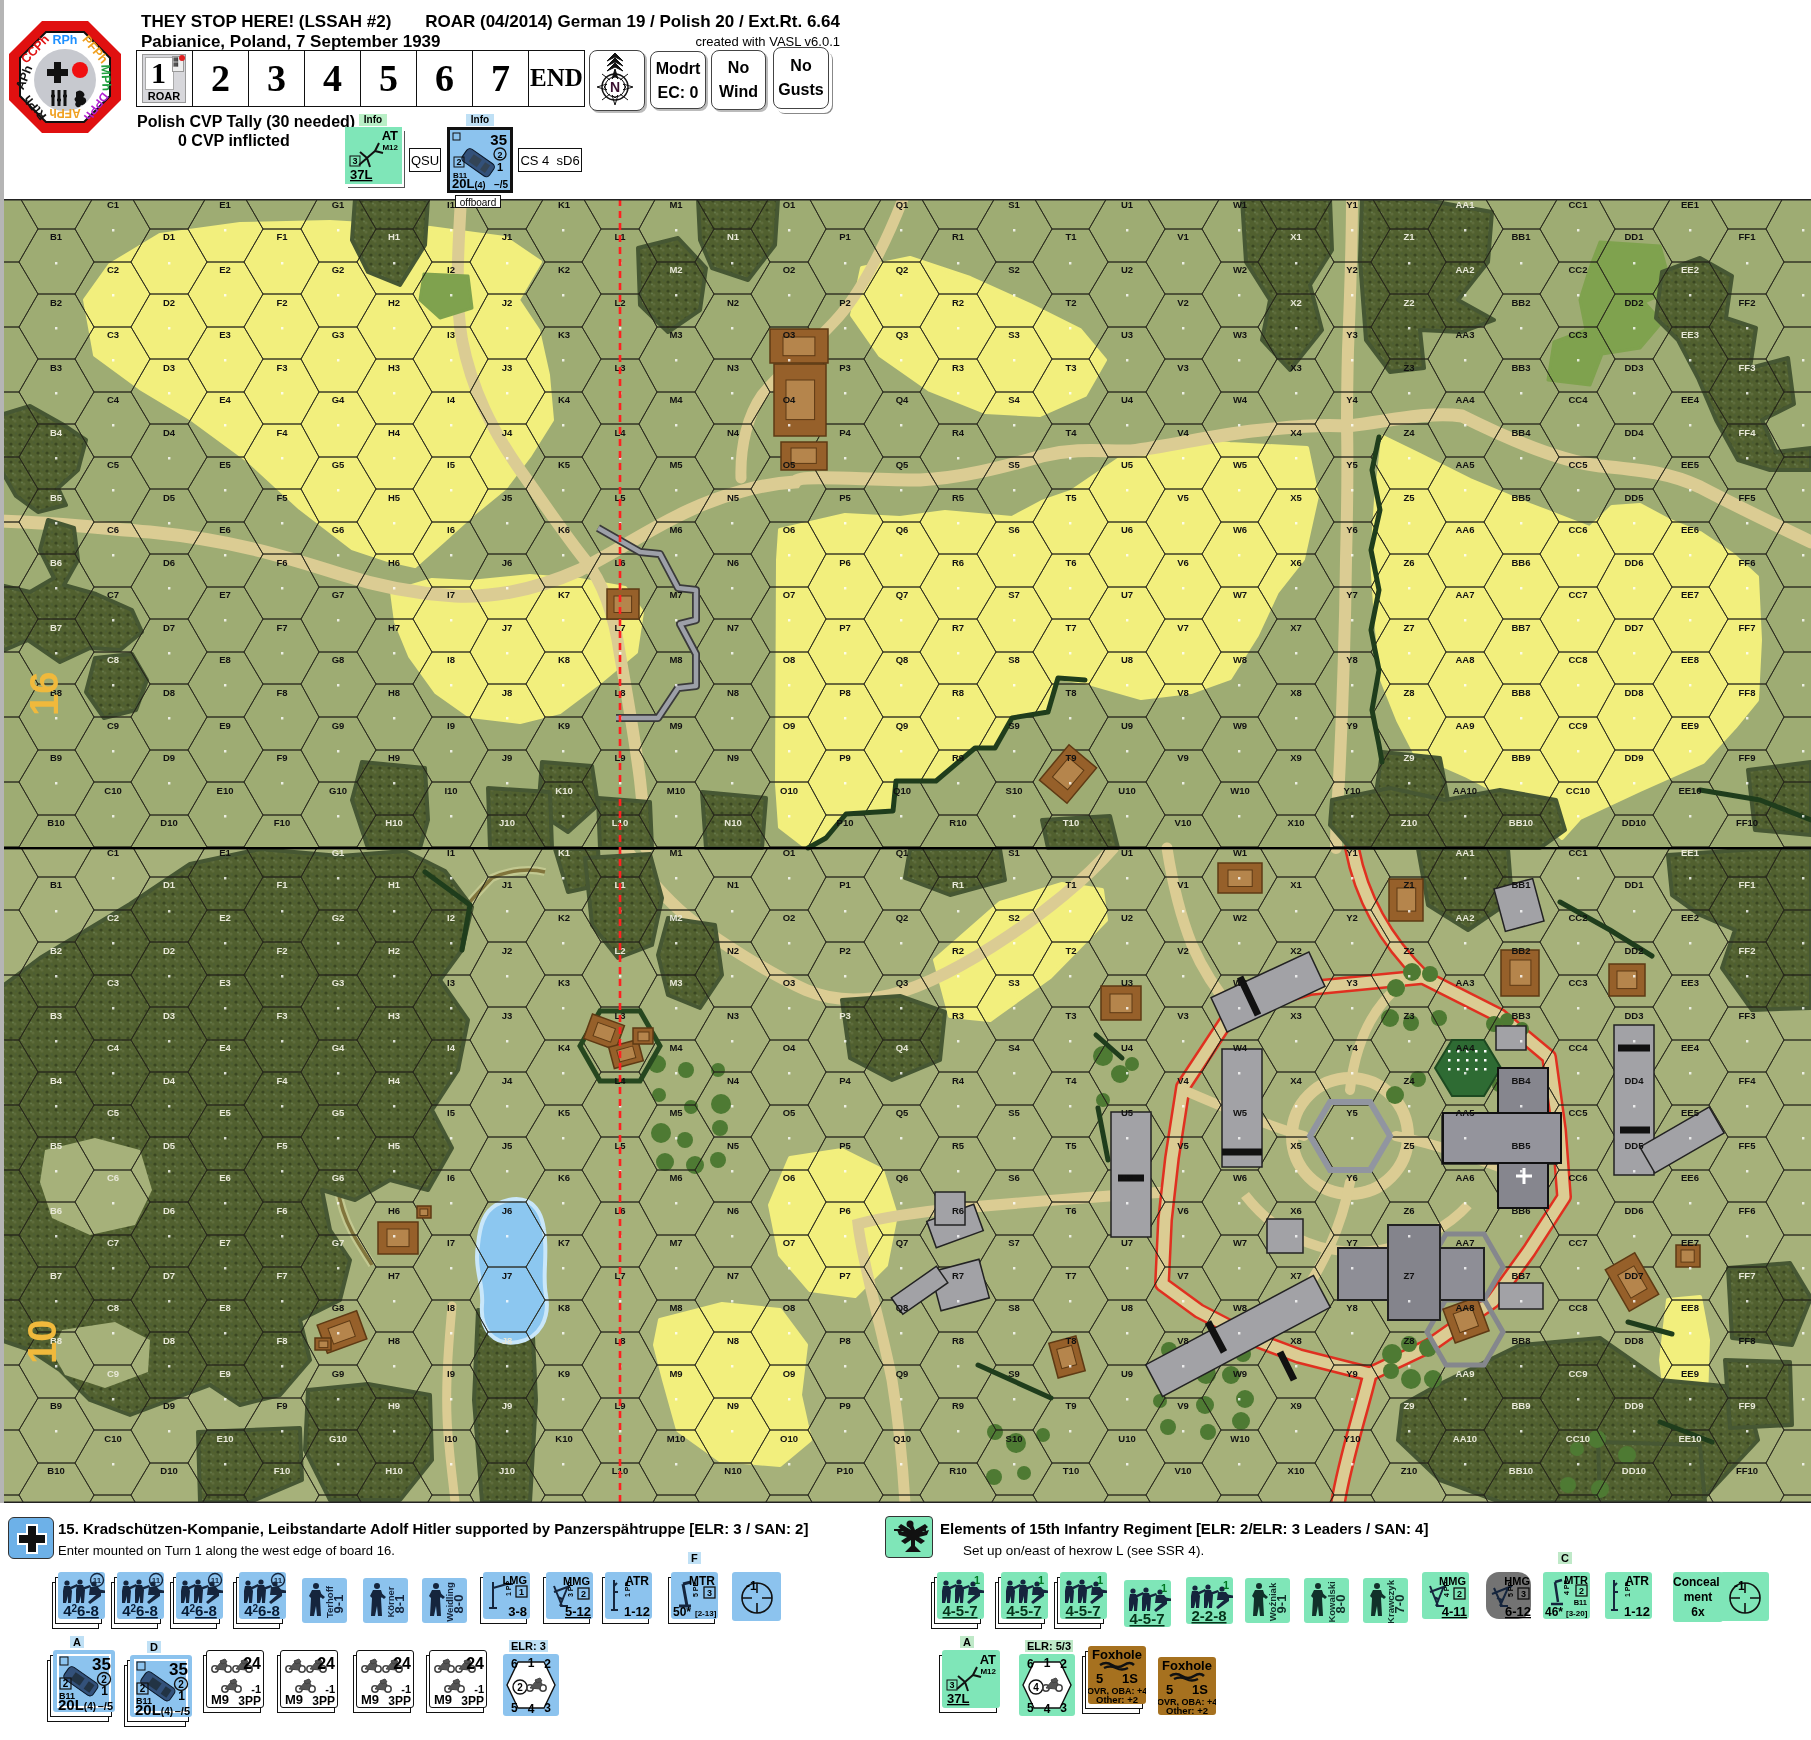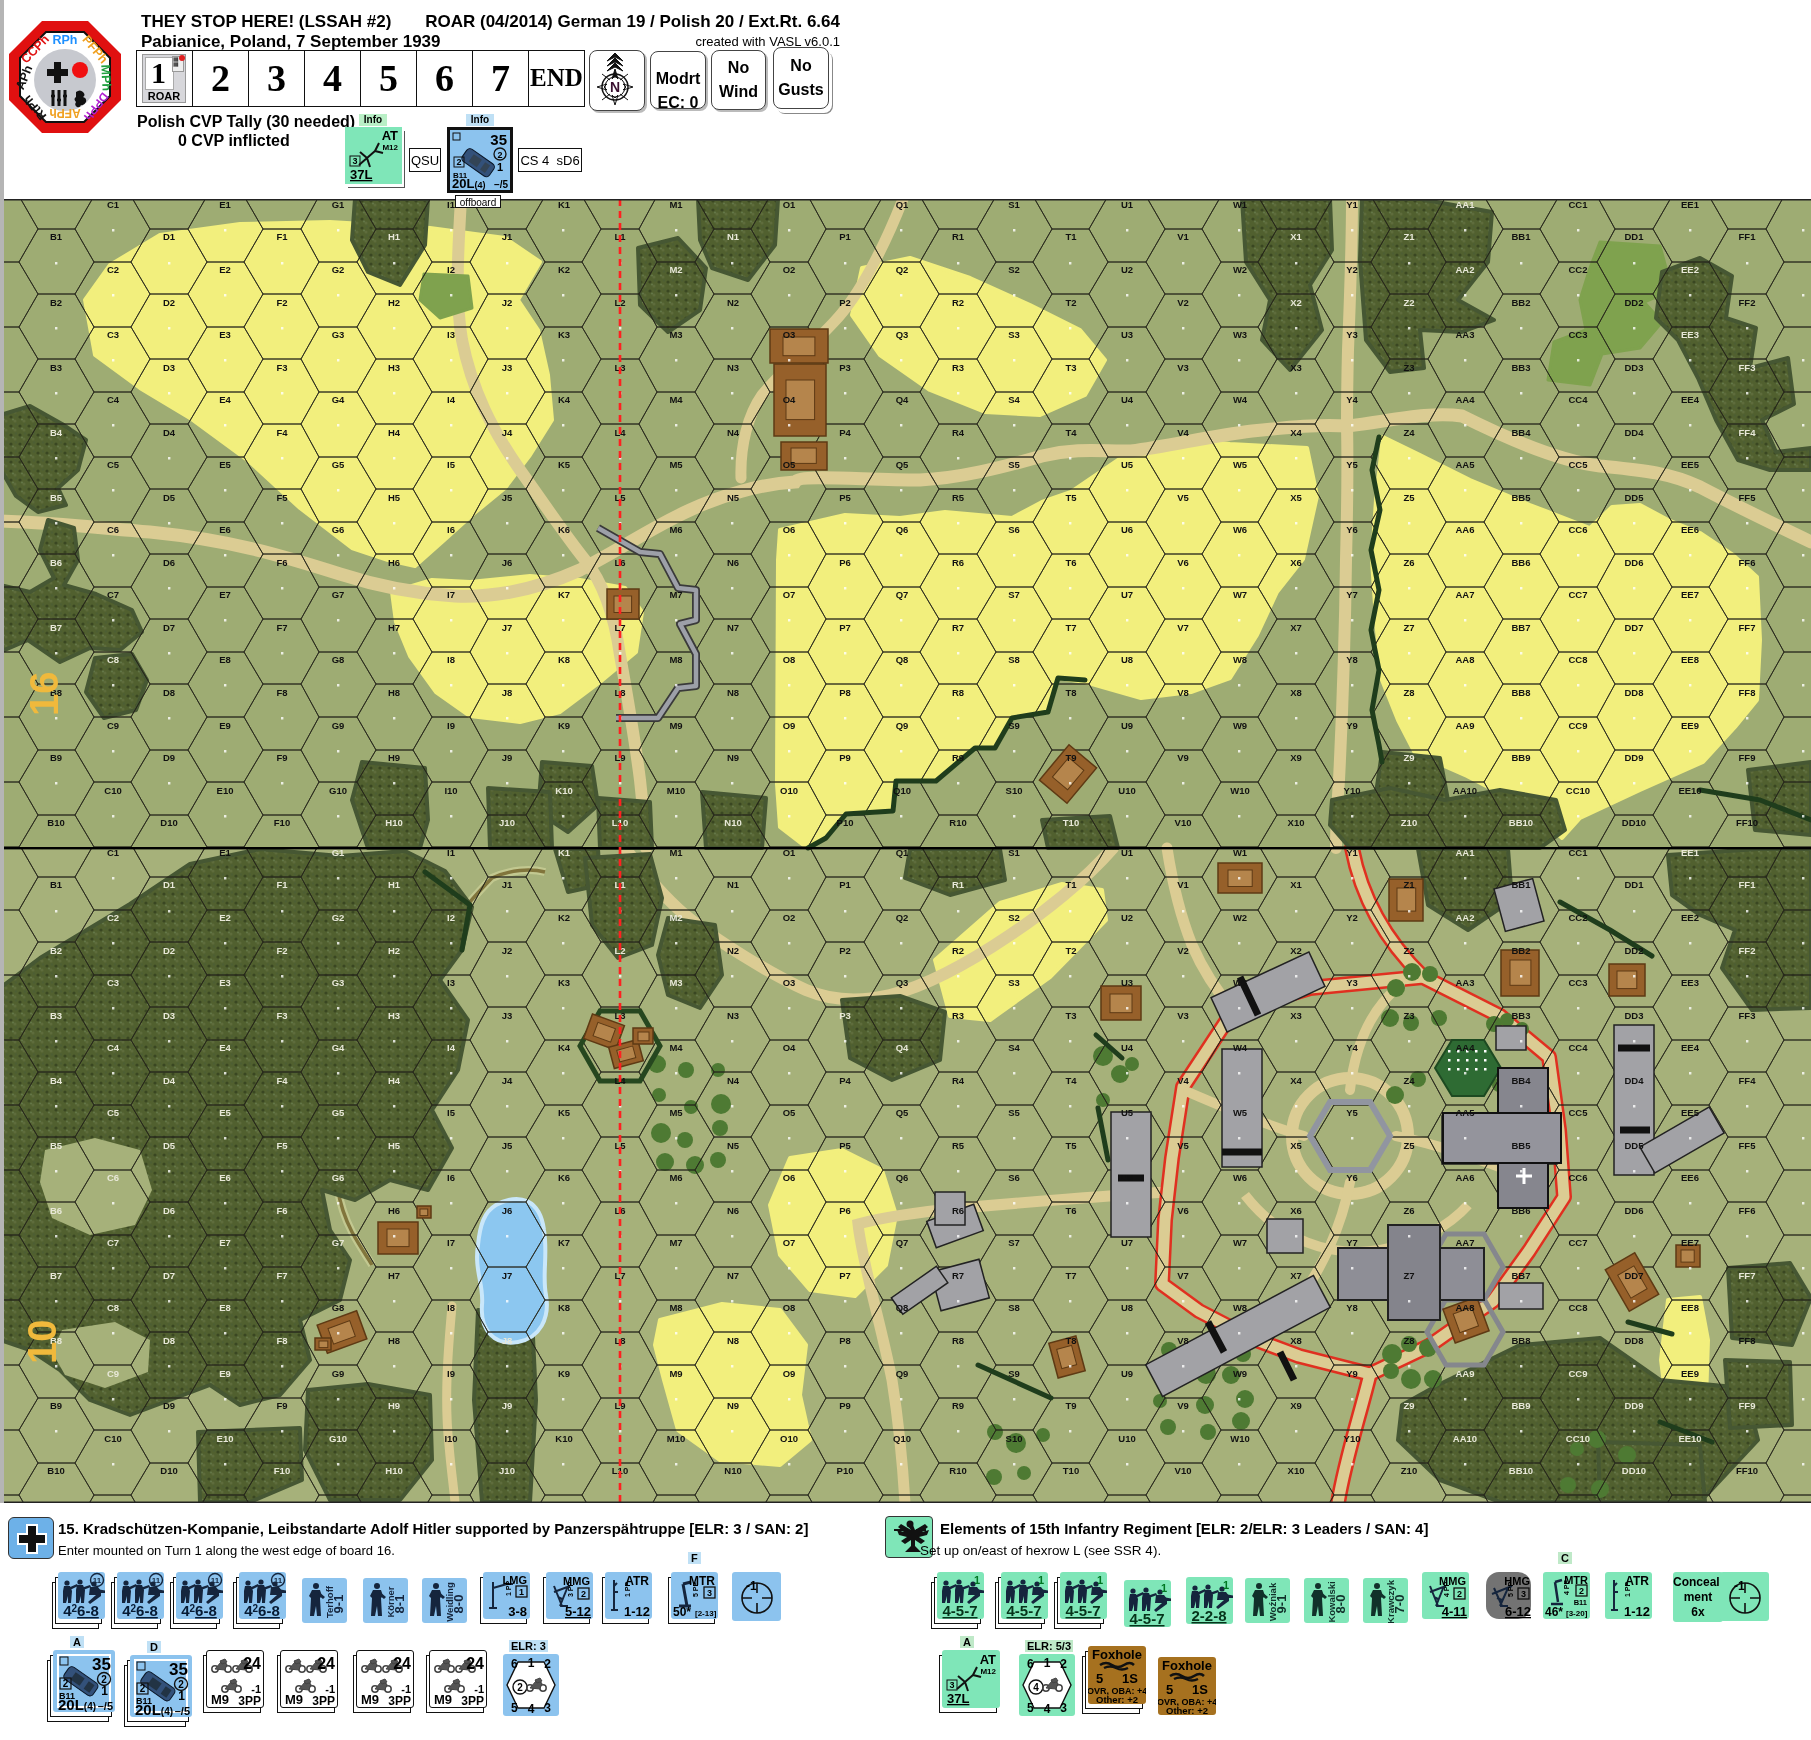--- a/index.html
+++ b/index.html
@@ -1009,21 +1009,21 @@
 <g stroke-width="1">
           <path d="M25,18 l3,10 l-3,-3 l-3,3 z" fill="#111"></path>
           <path d="M25,54 l3,-10 l-3,3 l-3,-3 z"></path>
           <path d="M7,36 l10,-3 l-3,3 l3,3 z"></path>
           <path d="M43,36 l-10,-3 l3,3 l-3,3 z"></path>
 <path d="M12,23 l8,6 M38,23 l-8,6 M12,49 l8,-6 M38,49 l-8,-6"></path>
         </g>
       </g>
 <text x="25" y="41" font-size="14" font-weight="bold" fill="#3a1030" text-anchor="middle" font-family="Liberation Sans, sans-serif">N</text>
     </svg></div>
-<div style="position:absolute;left:650px;top:51px;width:56px;height:58px;background:#fff;border:1.5px solid #444;border-radius:8px;box-shadow:2px 2px 0 #bbb;text-align:center;font-size:16px;font-weight:bold;line-height:24px;padding-top:15px">Modrt<br>EC: 0</div>
+<div style="position:absolute;left:650px;top:51px;width:56px;height:58px;background:#fff;border:1.5px solid #444;border-radius:8px;box-shadow:2px 2px 0 #bbb;text-align:center;font-size:16px;font-weight:bold;line-height:24px;padding-top:5px">Modrt<br>EC: 0</div>
 <div style="position:absolute;left:711px;top:50px;width:55px;height:60px;background:#fff;border:1.5px solid #444;border-radius:8px;box-shadow:2px 2px 0 #bbb;text-align:center;font-size:16px;font-weight:bold;line-height:24px;padding-top:5px">No<br>Wind</div>
 <div style="position:absolute;left:773px;top:47px;width:56px;height:62px;background:#fff;border:1.5px solid #444;border-radius:8px;box-shadow:3px 4px 0 #fff,4px 5px 0 #888;text-align:center;font-size:16px;font-weight:bold;line-height:24px;padding-top:6px">No<br>Gusts</div>
 <div style="position:absolute;left:137px;top:113px;font-size:16px;font-weight:bold">Polish CVP Tally (30 needed)</div>
 <div style="position:absolute;left:178px;top:132px;font-size:16px;font-weight:bold">0 CVP inflicted</div>
 <div style="position:absolute;left:359px;top:114px;width:28px;height:12px;background:#B9EFC6;font-size:10px;font-weight:bold;text-align:center">Info</div>
 <div style="position:absolute;left:345px;top:127px;width:57px;height:57px;background:#7FE6B8;box-shadow:2px 3px 0 #fff,3px 4px 0 #555">
 <svg width="57" height="57" viewBox="0 0 57 57" font-family="Liberation Sans, sans-serif">
 <text x="53" y="13" font-size="13" font-weight="bold" text-anchor="end">AT</text>
       <text x="53" y="23" font-size="8" font-weight="bold" text-anchor="end">M12</text>
 <path d="M14,38 L30,24 M30,24 l4,-8 M30,24 l8,2 M22,31 l-7,-6 M22,31 l3,9" stroke="#111" stroke-width="2" fill="none"></path>
@@ -1491,21 +1491,21 @@
     </div>
   </div>
 <div style="position:absolute;left:885px;top:1516px;width:48px;height:42px;background:#7FE6B8;border-radius:4px;border:1px solid #333"><svg width="48" height="42" viewBox="0 0 48 42">
       <g fill="#111">
         <circle cx="24" cy="7" r="3.5"></circle>
         <path d="M21,8 l6,0 l2,5 l10,-6 l3,3 l-6,5 l7,-2 l-2,5 l-8,2 l6,4 l-4,3 l-6,-4 l0,6 l6,6 l-16,0 l6,-6 l0,-6 l-6,4 l-4,-3 l6,-4 l-8,-2 l-2,-5 l7,2 l-6,-5 l3,-3 l10,6 z"></path>
         <path d="M8,13 h10 M30,13 h10" stroke="#111" stroke-width="2"></path>
       </g>
     </svg></div>
 <div style="position:absolute;left:940px;top:1520px;font-size:15px;font-weight:bold;white-space:nowrap">Elements of 15th Infantry Regiment [ELR: 2/ELR: 3 Leaders / SAN: 4]</div>
-<div style="position:absolute;left:920px;top:1543px;font-size:13.5px;white-space:nowrap">Set up on/east of hexrow L (see SSR 4).</div>
+<div style="position:absolute;left:963px;top:1543px;font-size:13.5px;white-space:nowrap">Set up on/east of hexrow L (see SSR 4).</div>
 <div style="position:absolute;left:937px;top:1572px;width:47px;height:57px">
     <div style="position:absolute;left:-6px;top:10px;width:47px;height:47px;background:#fff;border:1.5px solid #111"></div>
     <div style="position:absolute;left:-3px;top:5px;width:47px;height:47px;background:#fff;border:1.5px solid #111"></div>
     <div style="position:absolute;left:0;top:0;width:47px;height:47px">
       <div style="width:47px;height:47px;background:#7FE6B8;border-radius:3px"><svg width="47" height="47" viewBox="0 0 47 47" font-family="Liberation Sans, sans-serif">
           <g fill="#15253d">
             <g transform="translate(4,8)">
 <circle cx="5" cy="3" r="2.6"></circle>
               <path d="M2,6 l6,0 l2,5 l-1,12 l-3,0 l0,-7 l-2,7 l-3,0 l0,-12 z"></path>
               <path d="M6,8 l9,-4 l1,2 l-8,4 z"></path>

